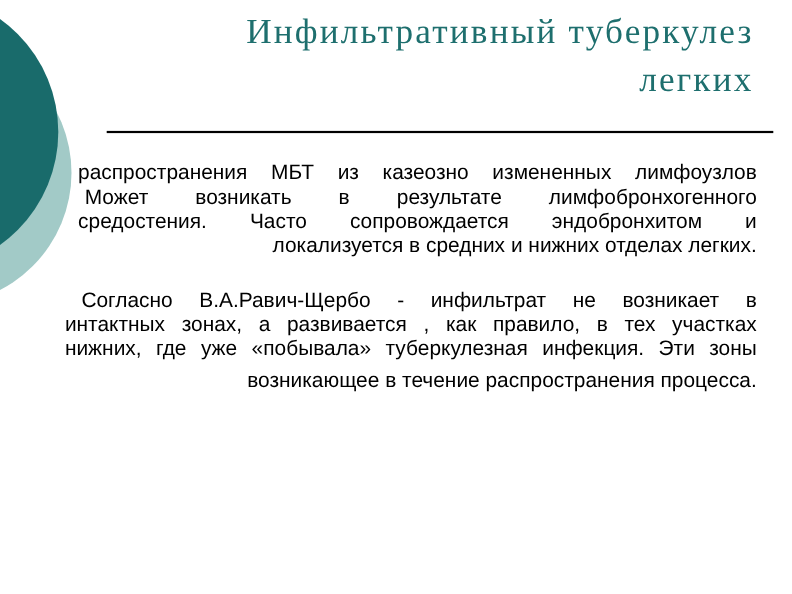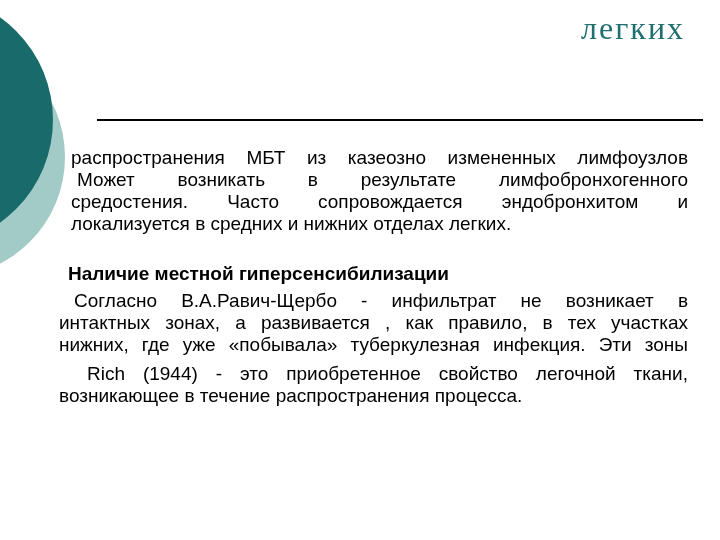--- a/index.html
+++ b/index.html
@@ -27,57 +27,56 @@
   }
   .title .t-line{display:block;}
 
   
   .rule{position:absolute;left:97px;top:119px;width:606px;height:0;border-top:2px solid #000;}
 
   
   .textblock{position:absolute;font-size:19px;line-height:22px;}
   .block1{left:71px;top:147px;width:617px;}
   .block2{left:59px;top:263px;width:629px;}
-  .line{min-height:22px;}
+  .line{min-height:22px;text-align:right;}
   .j{text-align:justify;text-align-last:justify;}
   .heading{font-weight:bold;padding-left:9px;margin:0 0 5px 0;}
   .ind6{text-indent:6px;}
   .ind15{text-indent:15px;}
   .ind28{text-indent:28px;}
   .para3{margin-top:7px;}
 </style>
 </head>
 <body>
 
 <div class="slide">
 
   <div class="circle circle-light"></div>
   <div class="circle circle-dark"></div>
 
   <h1 class="title">
+    <span class="t-line">Инфильтративный туберкулез</span>
     <span class="t-line">легких</span>
   </h1>
 
   <div class="rule"></div>
 
   <div class="textblock block1">
     <div class="line j">распространения МБТ из казеозно измененных лимфоузлов</div>
     <div class="line j ind6">Может возникать в результате лимфобронхогенного</div>
     <div class="line j">средостения. Часто сопровождается эндобронхитом и</div>
     <div class="line">локализуется в средних и нижних отделах легких.</div>
   </div>
 
   <div class="textblock block2">
-    <p class="heading">Наличие местной гиперсенсибилизации</p>
 
     <div class="para2">
       <div class="line j ind15">Согласно В.А.Равич-Щербо - инфильтрат не возникает в</div>
       <div class="line j">интактных зонах, а развивается , как правило, в тех участках</div>
       <div class="line j">нижних, где уже «побывала» туберкулезная инфекция. Эти зоны</div>
     </div>
 
     <div class="para3">
-      <div class="line j ind28">Rich (1944) - это приобретенное свойство легочной ткани,</div>
       <div class="line">возникающее в течение распространения процесса.</div>
     </div>
   </div>
 
 </div>
 
 </body></html>

